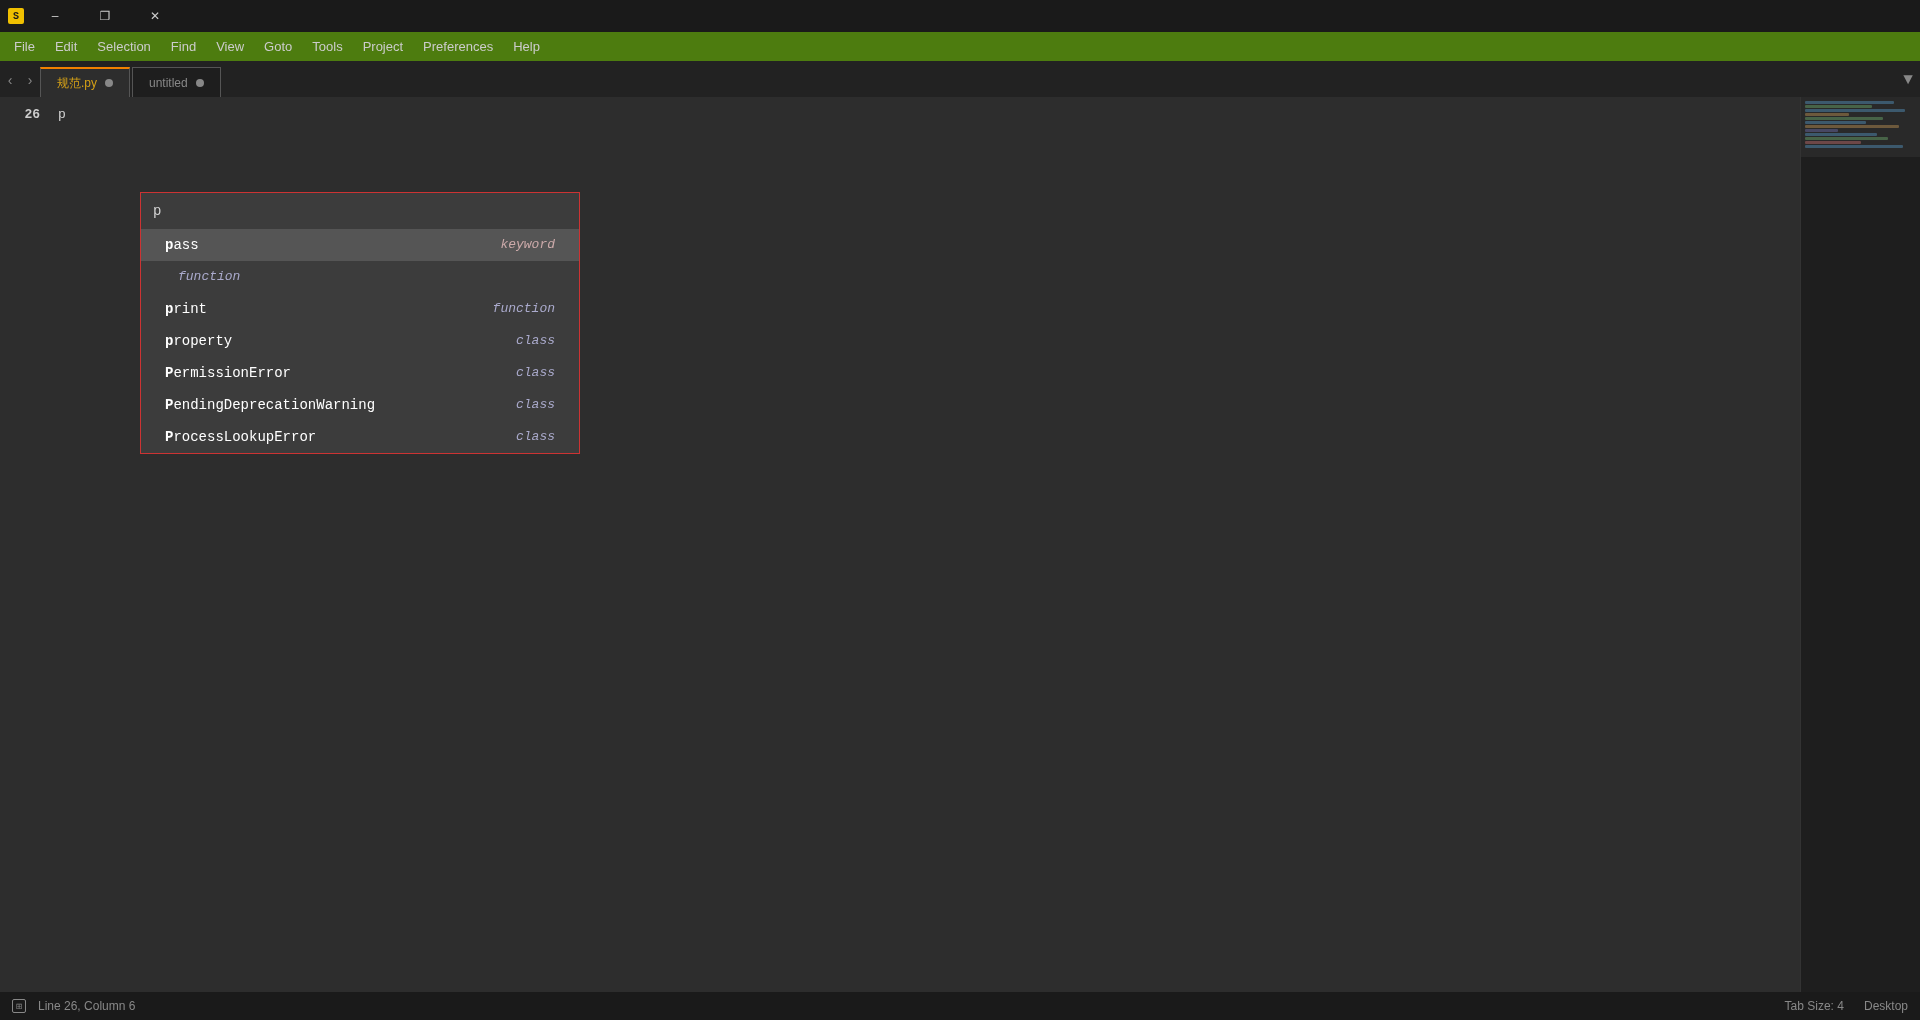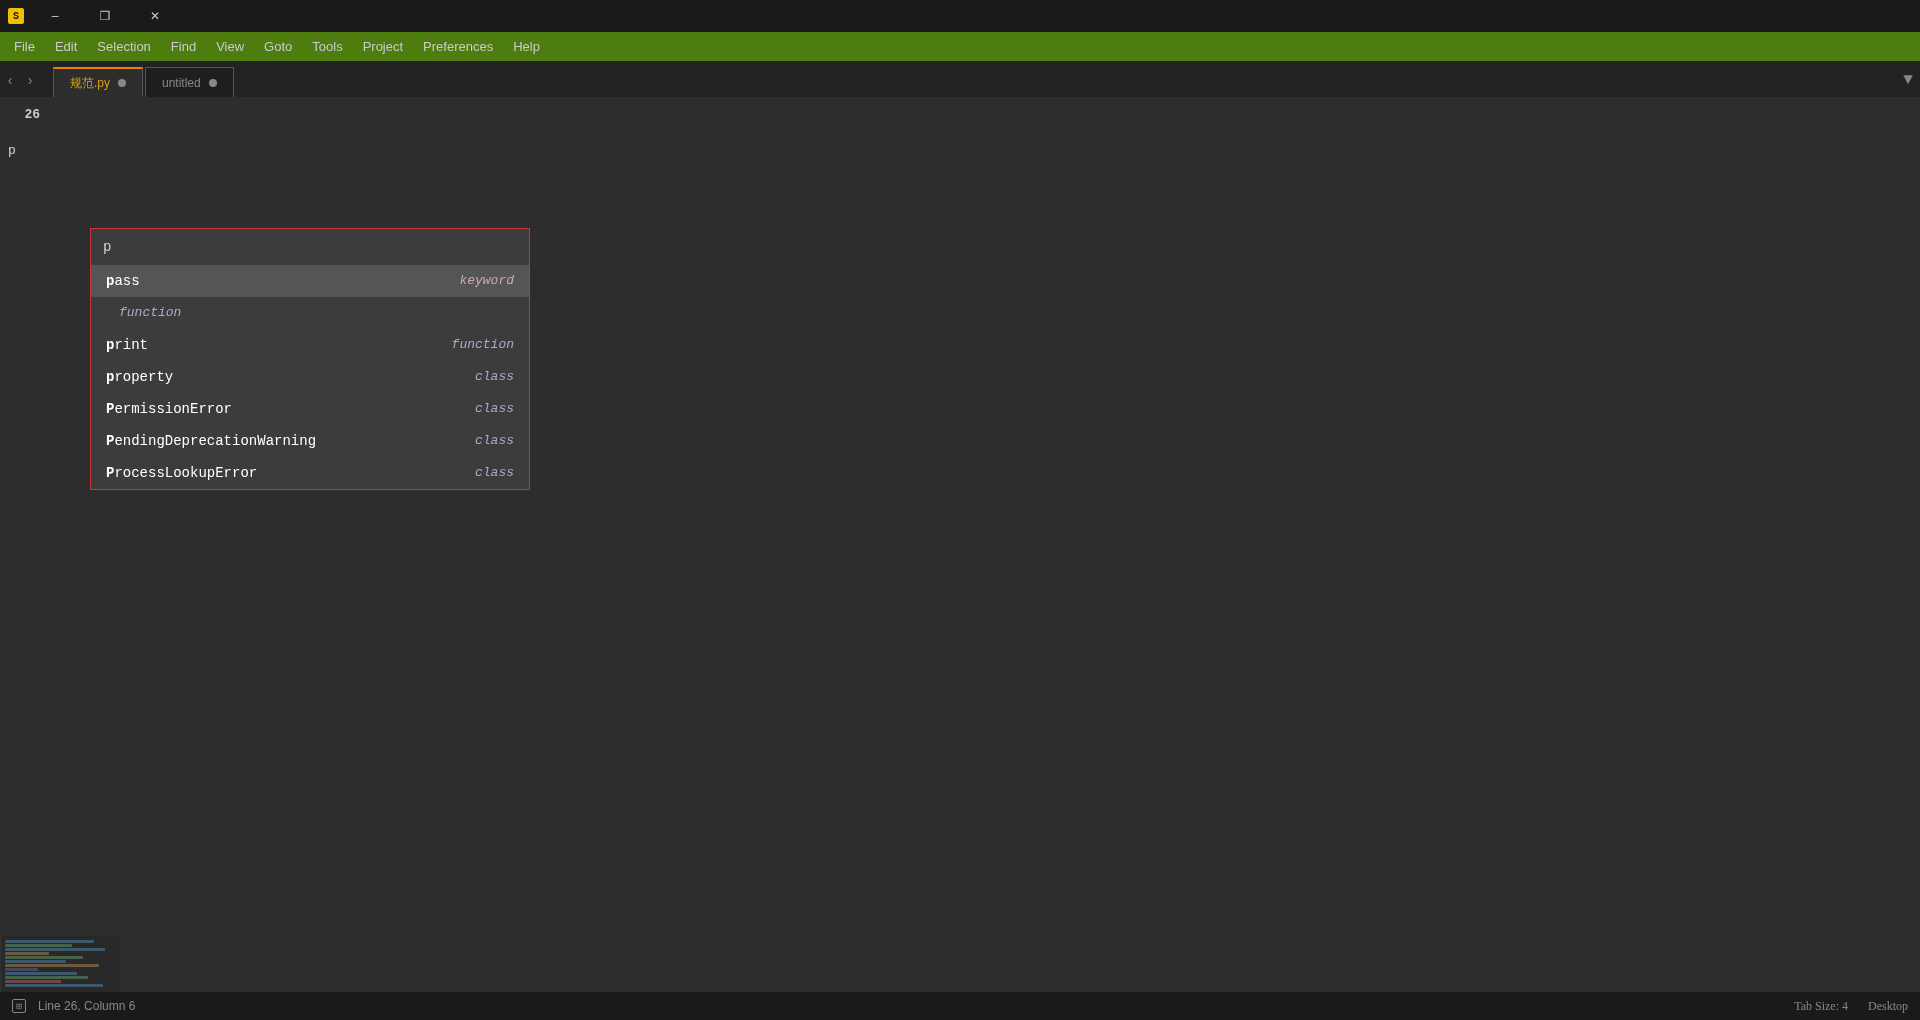--- a/index.html
+++ b/index.html
@@ -102,21 +102,20 @@
       font-size: 12px;
       font-family: 'Segoe UI', sans-serif;
       padding: 0 16px;
       display: flex;
       align-items: center;
       gap: 8px;
       cursor: pointer;
       border-top: 1px solid #555;
       border-left: 1px solid #555;
       border-right: 1px solid #555;
-      margin-left: 13px;
     }
     .tab.active {
       background: #2d2d2d;
       border-top: 2px solid #f08000;
     }
     .tab.inactive {
       background: #1e1e1e;
       color: #888;
     }
     .tab-dot {
@@ -124,21 +123,20 @@
       height: 8px;
       border-radius: 50%;
       background: #888;
     }
 
     
     #editor-area {
       display: flex;
       height: calc(1020px - 32px - 30px - 35px - 28px);
       position: relative;
-      flex-direction: column;
     }
 
     
     #line-numbers {
       width: 50px;
       background: #2d2d2d;
       color: #606060;
       font-size: 13px;
       padding: 8px 0;
       text-align: right;
@@ -199,21 +197,21 @@
       padding: 4px 12px;
       color: #d4d4d4;
       font-size: 14px;
       line-height: 28px;
       background: #3c3c3c;
     }
 
     .ac-item {
       display: flex;
       align-items: flex-start;
-      padding: 2px 15px;
+      padding: 2px 24px;
       line-height: 28px;
       font-size: 14px;
       cursor: pointer;
     }
     .ac-item.selected { background: #555555; }
 
     .ac-name {
       flex: 1;
       color: #ffffff;
       font-weight: normal;
@@ -242,21 +240,21 @@
       font-size: 12px;
       font-family: 'Segoe UI', sans-serif;
       color: #888888;
       justify-content: space-between;
       position: absolute;
       bottom: 0;
       left: 0;
       right: 0;
     }
     #status-left { display: flex; align-items: center; gap: 12px; }
-    #status-right { display: flex; align-items: center; gap: 20px; font-family: Liberation Serif, serif; }
+    #status-right { display: flex; align-items: center; gap: 20px; }
 
     .status-icon {
       width: 14px;
       height: 14px;
       border: 1px solid #888;
       border-radius: 2px;
       display: flex;
       align-items: center;
       justify-content: center;
       font-size: 8px;

